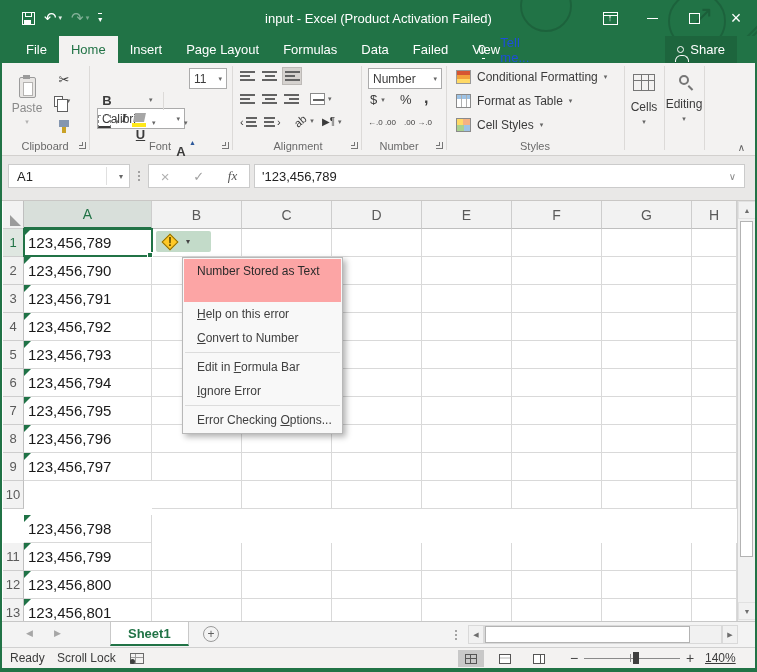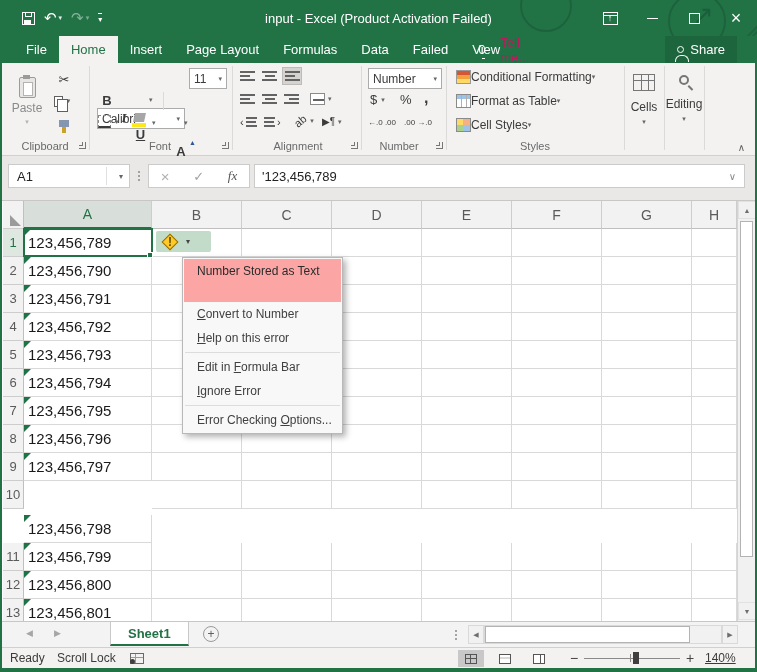--- a/index.html
+++ b/index.html
@@ -24,21 +24,21 @@
   .win-controls .wbtn { width:42px; height:36px; display:flex; align-items:center; justify-content:center; color:#fff; font-size:14px; }
   .icon-ribbonopt { width:15px; height:13px; border:1px solid #fff; position:relative; font-size:9px; text-align:center; line-height:11px; }
   .icon-ribbonopt:before { content:""; position:absolute; left:0; top:2px; width:100%; height:0; border-bottom:1px solid #fff; }
   .icon-max { width:11px; height:11px; border:1px solid #fff; }
   .icon-min { width:11px; height:0; border-bottom:1.5px solid #fff; }
 
   
   .tabrow { position:absolute; left:0; top:36px; width:757px; height:27px; background:#217346; display:flex; align-items:stretch; padding-left:14px; }
   .tab { color:#fff; font-size:13px; padding:0 12px; display:flex; align-items:center; cursor:default; }
   .tab.active { background:#f3f2f1; color:#217346; }
-  .tellme { display:flex; align-items:center; color:#be185d; font-size:13px; padding:0 10px; gap:15px; }
+  .tellme { display:flex; align-items:center; color:#1d4ed8; font-size:13px; padding:0 10px; gap:15px; }
   .bulb { width:9px; height:9px; border:1.5px solid #fff; border-radius:50%; position:relative; }
   .bulb:after { content:""; position:absolute; left:2px; top:9px; width:3px; height:3px; border-bottom:1.5px solid #fff; }
   .share { margin-left:auto; margin-right:10px; display:flex; align-items:center; gap:6px; color:#fff; font-size:13px; padding:0 12px; background:rgba(0,0,0,.12); }
   .person { width:7px; height:7px; border:1.5px solid #fff; border-radius:50%; position:relative; }
   .person:after { content:""; position:absolute; left:-3px; top:8px; width:12px; height:6px; border:1.5px solid #fff; border-bottom:none; border-radius:6px 6px 0 0; }
 
   
   .ribbon { position:absolute; left:0; top:63px; width:757px; height:93px; background:#f3f2f1; border-bottom:1px solid #d2d0ce; font-size:12px; color:#444; }
   .rsep { position:absolute; top:3px; height:84px; width:1px; background:#dcdad8; }
   .glabel { position:absolute; top:77px; font-size:11px; color:#6a6a6a; text-align:center; }
@@ -67,21 +67,21 @@
   .bars { width:15px; height:12px; background-image:linear-gradient(#636363,#636363),linear-gradient(#636363,#636363),linear-gradient(#636363,#636363); background-size:15px 2px,10px 2px,15px 2px; background-position:0 1px,0 5px,0 9px; background-repeat:no-repeat; }
   .bars.c { background-position:0 1px,2.5px 5px,0 9px; }
   .bars.r { background-position:0 1px,5px 5px,0 9px; }
   .wrap-ic { position:relative; }
   .merge-ic { width:15px; height:12px; border:1px solid #8a8a8a; background:linear-gradient(#fff,#fff), #fff; position:relative; }
   .merge-ic:after { content:""; position:absolute; left:2px; top:5px; width:11px; height:2px; background:#636363; }
   .rot-ab { transform:rotate(-40deg); display:inline-block; color:#3b3b3b; font-size:11px; }
   
   .decsmall { font-size:8px; color:#3b3b3b; letter-spacing:0; }
   
-  .stylerow { position:absolute; display:flex; align-items:center; font-size:12px; color:#3b3b3b; }
+  .stylerow { position:absolute; display:flex; align-items:center; gap:6px; font-size:12px; color:#3b3b3b; }
   .icon-cf { width:15px; height:14px; border:1px solid #999; background:linear-gradient(180deg,#d65532 0 34%,#f2a13c 34% 67%,#ffd965 67%); }
   .icon-fat { width:15px; height:14px; border:1px solid #8a8a8a; background:linear-gradient(#9dc3e6 0 4px,#fff 4px); background-clip:padding-box; position:relative; }
   .icon-fat:after { content:""; position:absolute; left:4px; top:0; bottom:0; width:1px; background:#b0b0b0; box-shadow:5px 0 0 #b0b0b0; }
   .icon-cs { width:15px; height:14px; border:1px solid #8a8a8a; background:conic-gradient(#f4b183 0 25%,#9dc3e6 0 50%,#a9d18e 0 75%,#ffd966 0); }
   
   .bigbtn { position:absolute; width:36px; top:5px; height:76px; display:flex; flex-direction:column; align-items:center; }
   .icon-cellsgrid { width:22px; height:17px; border:1px solid #767676; background-image:linear-gradient(#767676,#767676),linear-gradient(#767676,#767676),linear-gradient(#767676,#767676); background-size:22px 1px,1px 17px,1px 17px; background-position:0 5px,7px 0,14px 0; background-repeat:no-repeat; margin-top:6px; }
   .icon-mag { width:10px; height:10px; border:2px solid #767676; border-radius:50%; position:relative; margin-top:7px; }
   .icon-mag:after { content:""; position:absolute; left:8px; top:8px; width:6px; height:2px; background:#767676; transform:rotate(45deg); transform-origin:0 0; }
   .collapse { position:absolute; right:12px; top:79px; color:#5f5f5f; font-size:10px; }
@@ -648,22 +648,22 @@
   <div class="errbtn">
     <span class="diamond-wrap">
       <span class="diamond"></span>
       <span class="diamond-ex">!</span>
     </span>
     <span class="caret">▾</span>
   </div>
 
   <div class="menu">
       <div class="menu-item header">Number Stored as Text</div>
+      <div class="menu-item"><u>H</u>elp on this error</div>
       <div class="menu-item"><u>C</u>onvert to Number</div>
-      <div class="menu-item"><u>H</u>elp on this error</div>
       <div class="menu-sep"></div>
       <div class="menu-item">Edit in <u>F</u>ormula Bar</div>
       <div class="menu-item"><u>I</u>gnore Error</div>
       <div class="menu-sep"></div>
       <div class="menu-item">Error Checking <u>O</u>ptions...</div>
     </div>
 
   <div class="vscroll">
     <span class="arr" style="top:0;">▲</span>
     <span class="vthumb"></span>

